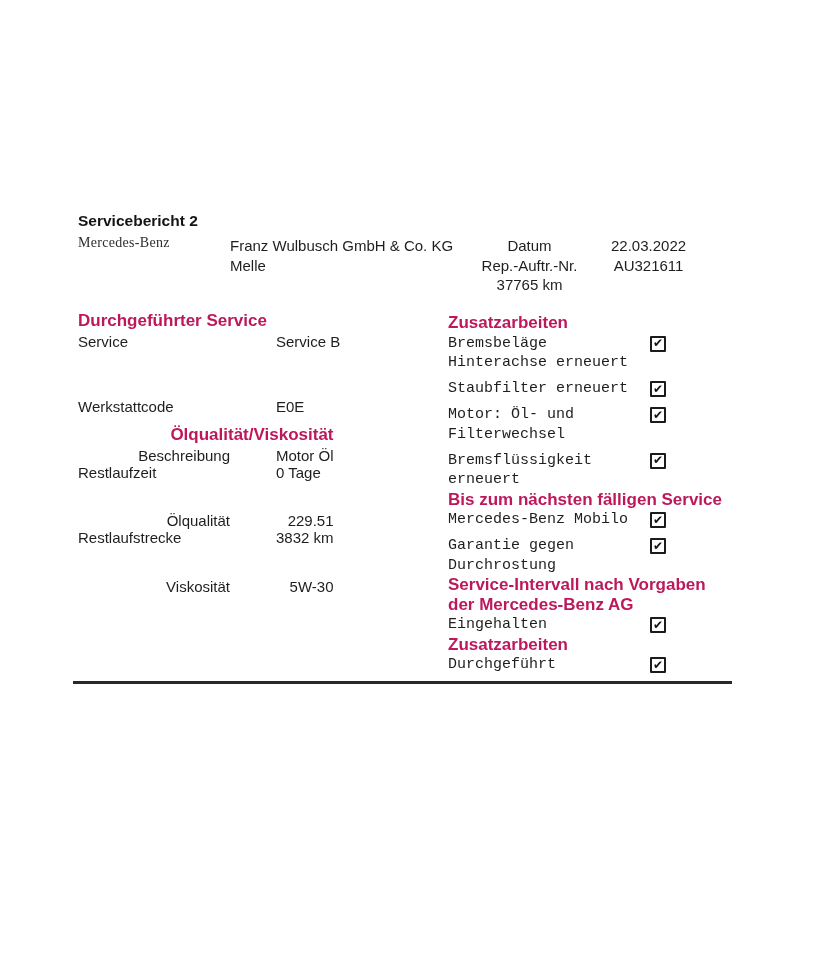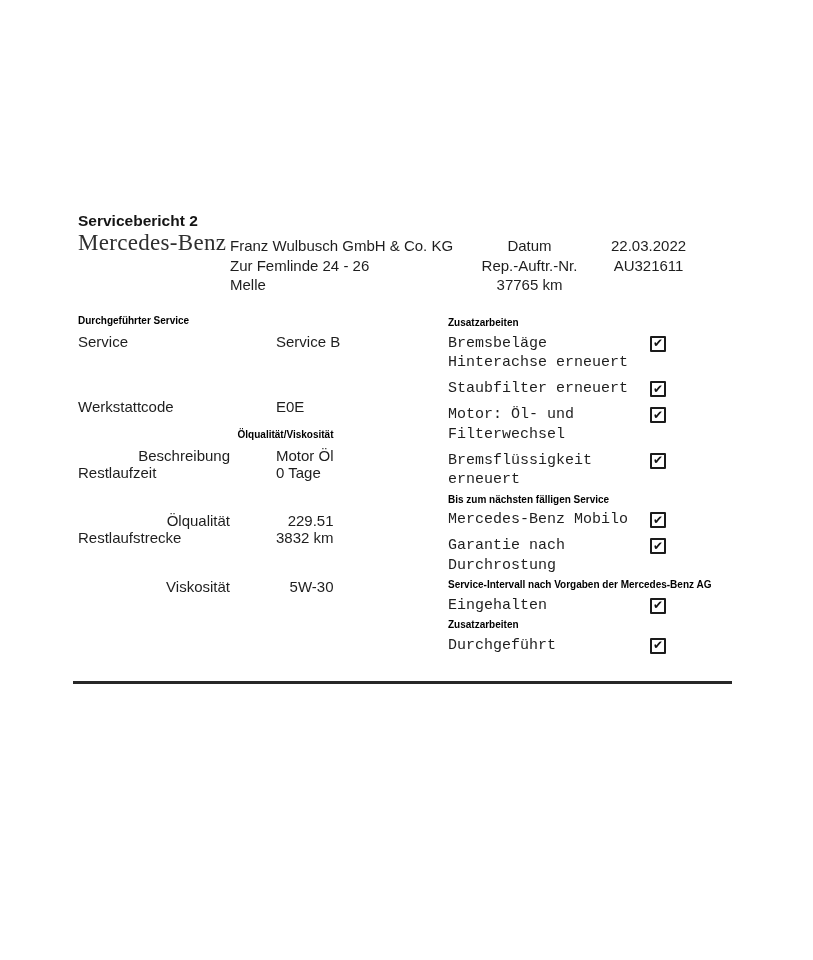--- a/index.html
+++ b/index.html
@@ -2,24 +2,24 @@
 <html><head>
 <meta charset="utf-8">
 <style>
   html,body{margin:0;padding:0;background:#ffffff;}
   .doc{
     position:relative;width:813px;height:960px;background:#ffffff;
     font-family:"Liberation Sans",sans-serif;font-size:15px;color:#1e1e1e;
     overflow:hidden;
   }
   .page-title{position:absolute;left:78px;top:211px;font-weight:700;font-size:15.5px;color:#141414;line-height:20px;}
-  .brand{position:absolute;left:78px;top:231px;font-family:"Liberation Serif","DejaVu Serif",serif;font-size:23px;color:#2f2f2f;letter-spacing:.3px;line-height:24px;}
+  .brand{position:absolute;left:78px;top:231px;font-family:"Liberation Serif","DejaVu Serif",serif;font-size:14px;color:#2f2f2f;letter-spacing:.3px;line-height:24px;}
   .dealer{position:absolute;left:230px;top:236px;line-height:19.5px;}
   .meta{position:absolute;left:448px;top:236px;display:grid;grid-template-columns:163px auto;line-height:19.5px;text-align:center;}
-  .sec-h{font-weight:700;font-size:10px;color:#000000;line-height:19.5px;white-space:nowrap;}
+  .sec-h{font-weight:700;font-size:17px;color:#be185d;line-height:19.5px;white-space:nowrap;}
   .sec-h.wrap{white-space:normal;width:272px;}
   .kv-section{position:absolute;left:78px;}
   .kv-section.svc{top:311px;}
   .kv-section.oil{top:425px;text-align:right;}
   .kv-section .sec-h{margin-bottom:1px;}
   .kv{display:grid;grid-template-columns:152px auto;line-height:19.5px;gap:46px;}
   .right-col{position:absolute;left:448px;top:313px;width:218px;}
   .rsec{}
   .rsec:first-child{margin-top:0;}
   .citem{display:flex;align-items:flex-start;margin-top:6.5px;line-height:19.5px;}
@@ -35,21 +35,20 @@
 </head>
 <body>
 
 <div class="doc">
 
   <div class="page-title">Servicebericht 2</div>
   <div class="brand">Mercedes-Benz</div>
 
   <div class="dealer">
     <div>Franz Wulbusch GmbH &amp; Co. KG</div>
-    <div>Zur Femlinde 24 - 26</div>
     <div>Melle</div>
   </div>
 
   <div class="meta">
     <span>Datum</span>
     <span>22.03.2022</span>
     <span>Rep.-Auftr.-Nr.</span>
     <span>AU321611</span>
     <span>37765 km</span>
   </div>
@@ -112,21 +111,21 @@
 
     <div class="rsec">
       <div class="sec-h">Bis zum nächsten fälligen Service</div>
       <div class="citem first">
         <span class="clabel">Mercedes-Benz Mobilo</span>
         <span class="cbox">
             <span class="check">✔</span>
           </span>
       </div>
       <div class="citem">
-        <span class="clabel">Garantie nach Durchrostung</span>
+        <span class="clabel">Garantie gegen Durchrostung</span>
         <span class="cbox">
             <span class="check">✔</span>
           </span>
       </div>
     </div>
 
     <div class="rsec">
       <div class="sec-h wrap">Service-Intervall nach Vorgaben der Mercedes-Benz AG</div>
       <div class="citem first">
         <span class="clabel">Eingehalten</span>

